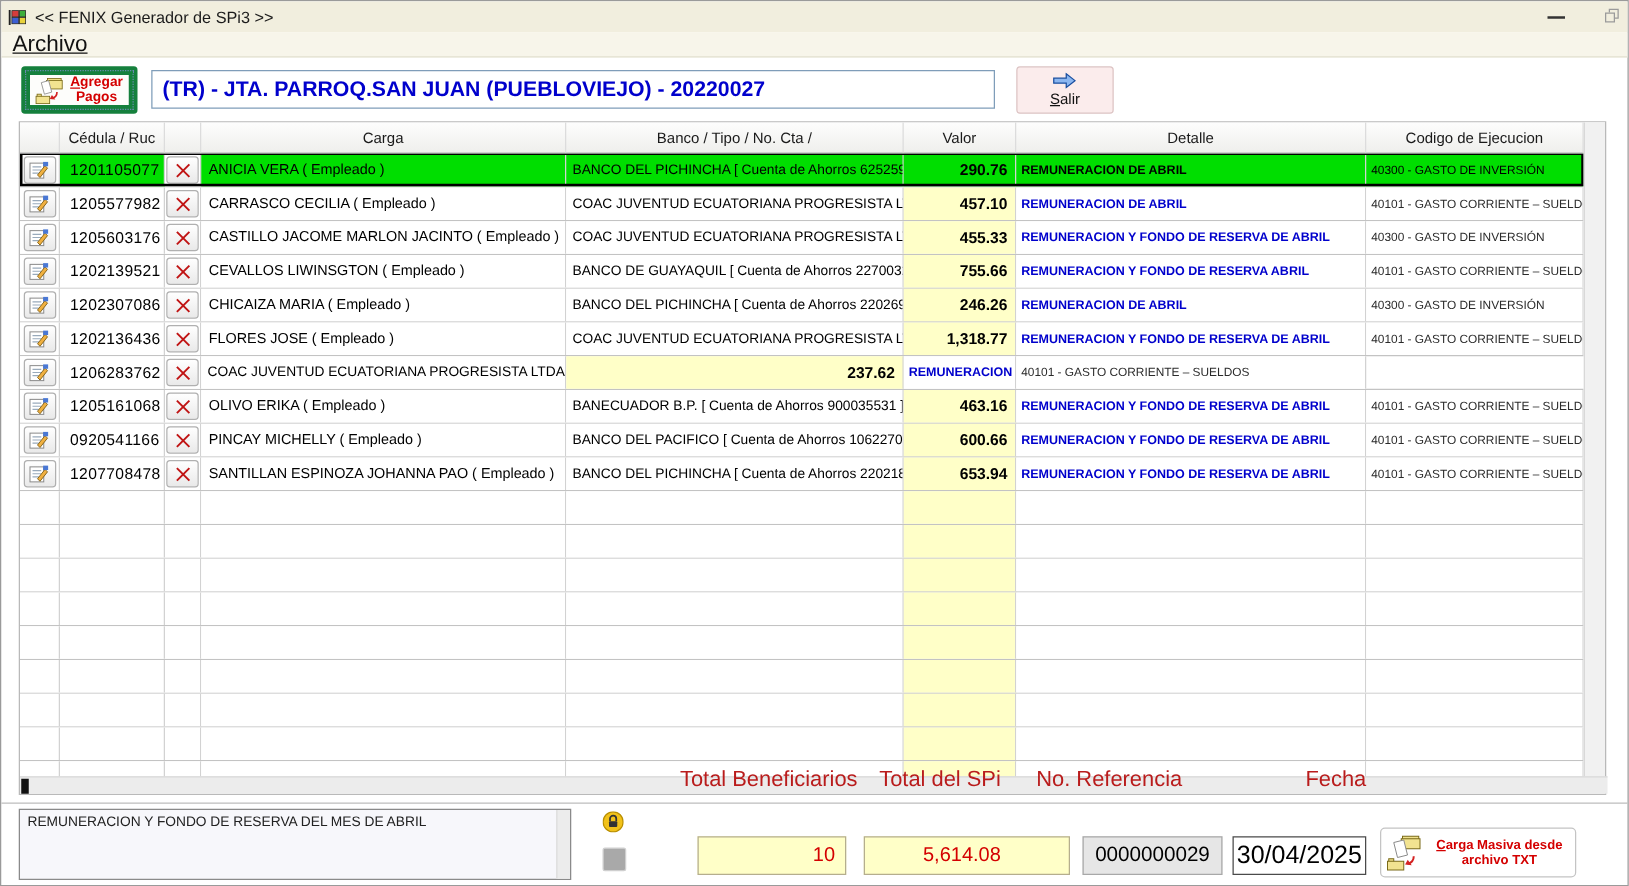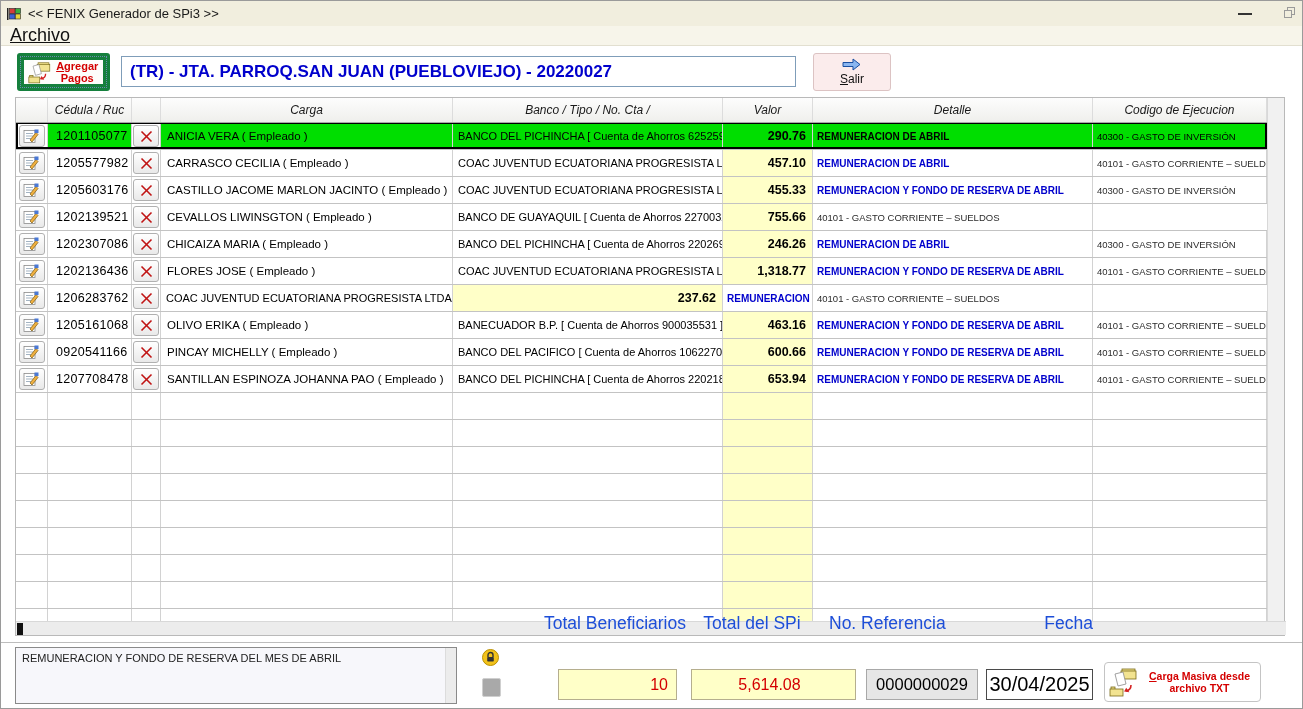--- a/index.html
+++ b/index.html
@@ -53,21 +53,21 @@
   }
   .btn-salir .lbl { font-size:12px; color:#111; }
   .acc { display:inline-block; }
   .acc::first-letter { text-decoration: underline; }
   
   .grid-wrap {
     position:absolute; left:14px; top:96px; width:1270px; height:539px;
     border:1px solid #b9b9b9; background:#fff;
   }
   .grid-cols { display:grid; grid-template-columns:32px 84px 29px 292px 270px 90px 280px 174px; }
-  .grid-header { height:25px; background:linear-gradient(#fdfdfd,#efefec); border-bottom:1px solid #a8a8a8;font-style:italic; }
+  .grid-header { height:25px; background:linear-gradient(#fdfdfd,#efefec); border-bottom:1px solid #a8a8a8; }
   .grid-header .hcell {
     font-size:12px; color:#1a1a1a; display:flex; align-items:center; justify-content:center;
     border-right:1px solid #dcdcdc; overflow:hidden; white-space:nowrap;
   }
   .grid-body { position:absolute; left:0; top:25px; width:1251px; height:499px; overflow:hidden; }
   .grow { position:relative; height:27px; border-bottom:1px solid #c3c3c3; }
   .gcell {
     border-right:1px solid #d2d2d2; display:flex; align-items:center;
     overflow:hidden; white-space:nowrap; height:100%; background:#fff;
   }
@@ -106,21 +106,21 @@
     width:100%; height:100%; border:0; resize:none; background:transparent;
     font-family:"Liberation Sans",sans-serif; font-size:11px; color:#222; padding:4px 16px 4px 6px;
     overflow:hidden;
   }
   .memo-scroll { position:absolute; right:0; top:0; width:11px; height:100%; background:#ececec; border-left:1px solid #dcdcdc; }
   .lock-icon { position:absolute; left:481px; top:648px; width:17px; height:17px; }
   .gray-square {
     position:absolute; left:481px; top:677px; width:19px; height:19px;
     background:#a9a9a9; border:1px solid #cfcfcf; border-radius:2px; cursor:pointer;
   }
-  .f-label { position:absolute; top:612px; font-size:17.5px; color:#1d4ed8; white-space:nowrap; }
+  .f-label { position:absolute; top:612px; font-size:17.5px; color:#b91c1c; white-space:nowrap; }
   .lab-ben { left:505px; width:180px; text-align:right; }
   .lab-spi { left:660px; width:182px; text-align:center; }
   .lab-ref { left:828px; }
   .lab-fecha { left:1022px; width:70px; text-align:right; }
   .f-field {
     position:absolute; top:668px; height:31px; font-family:"Liberation Sans",sans-serif;
   }
   .fld-ben { left:557px; width:119px; background:#ffffc8; border:1px solid #b5ae8e; color:#d40000; font-size:16px; text-align:right; padding-right:8px; }
   .fld-spi { left:690px; width:165px; background:#ffffc8; border:1px solid #b5ae8e; color:#d40000; font-size:16px; text-align:center; padding-right:8px; }
   .fld-ref { left:865px; width:112px; background:#e6e6e6; border:1px solid #a8a8a8; color:#000000; font-size:16.5px; text-align:center; }
@@ -291,20 +291,21 @@
           <button class="mini-btn">
             <svg width="13" height="13" viewBox="0 0 13 13">
               <line x1="1.5" y1="1.5" x2="11.5" y2="11.5" stroke="#c01414" stroke-width="1.6"></line>
               <line x1="11.5" y1="1.5" x2="1.5" y2="11.5" stroke="#c01414" stroke-width="1.6"></line>
             </svg>
           </button>
         </div>
         <div class="gcell c-nom">CEVALLOS LIWINSGTON   ( Empleado )</div>
         <div class="gcell c-ban">BANCO DE GUAYAQUIL [ Cuenta de Ahorros 22700329 ]</div>
         <div class="gcell c-val">755.66</div>
+        <div class="gcell c-det">REMUNERACION Y FONDO DE RESERVA ABRIL</div>
         <div class="gcell c-cod">40101 - GASTO CORRIENTE – SUELDOS</div>
       </div>
       <div class="grow grid-cols">
         <div class="gcell c-btncell">
           <button class="mini-btn">
             <svg width="17" height="15" viewBox="0 0 17 15">
               <rect x="1" y="1.5" width="11" height="12" fill="#fff" stroke="#8a8a8a" stroke-width="0.8"></rect>
               <line x1="3" y1="4.5" x2="10" y2="4.5" stroke="#9ab" stroke-width="0.9"></line>
               <line x1="3" y1="7" x2="10" y2="7" stroke="#9ab" stroke-width="0.9"></line>
               <line x1="3" y1="9.5" x2="8" y2="9.5" stroke="#9ab" stroke-width="0.9"></line>

